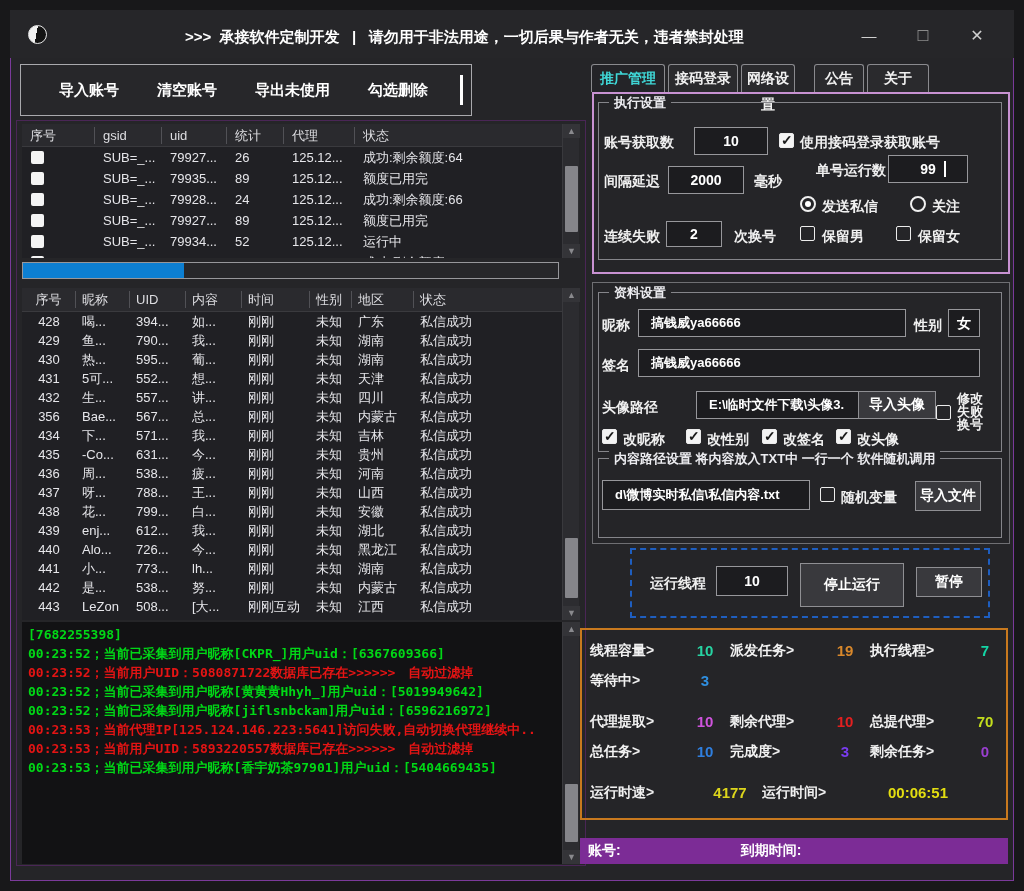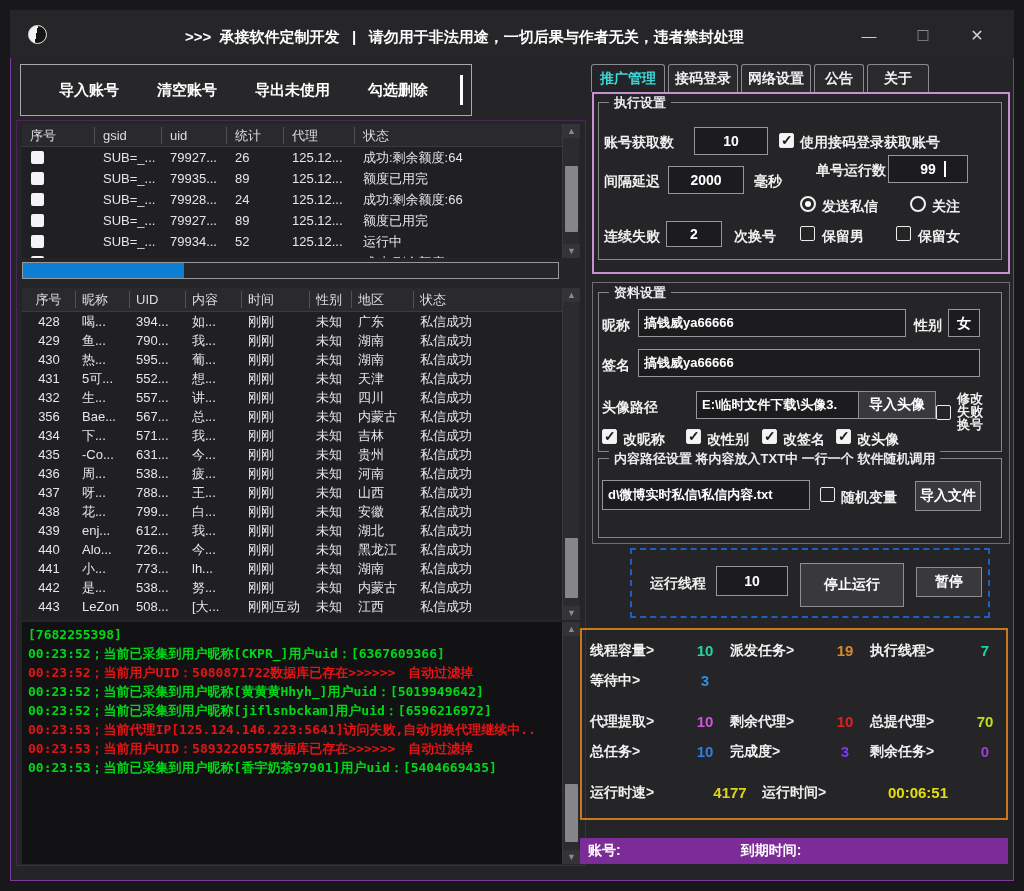--- a/index.html
+++ b/index.html
@@ -67,37 +67,37 @@
   #log-sb { left:562px; top:622px; height:242px; }
   .log-line { font-size:13px; font-weight:bold; line-height:19px; word-break:break-all; }
   .log-green { color:#00d816; }
   .log-red { color:#e41414; }
 
   
   .tab { position:absolute; top:64px; height:28px; border:1px solid #8a8a8e;
     border-bottom:none; border-radius:3px 3px 0 0; color:#f0f0f0; font-size:14px; font-weight:bold;
     text-align:center; line-height:26px; background:#2a2a2d; }
   .tab.active { color:#3fd6d6; background:#242428; }
-  #tab-0{left:591px;width:74px}#tab-1{left:668px;width:70px}#tab-2{left:741px;width:70px}
+  #tab-0{left:591px;width:74px}#tab-1{left:668px;width:70px}#tab-2{left:741px;width:54px}
   #tab-3{left:814px;width:50px}#tab-4{left:867px;width:62px}
 
   #tabpage { left:592px; top:92px; width:418px; height:182px; border:2px solid #c892d2; }
 
   .groupbox { position:absolute; border:1px solid #85858a; }
   .legend { position:absolute; top:-9px; left:10px; background:#252528; padding:0 5px;
     color:#ececf0; font-size:13px; font-weight:bold; white-space:nowrap; }
   #gb-exec { left:598px; top:102px; width:404px; height:158px; }
   #panel-profile-outer { left:592px; top:282px; width:418px; height:262px; border:1px solid #6f6f73; }
   #gb-profile { left:598px; top:292px; width:404px; height:160px; }
   #gb-content { left:598px; top:458px; width:404px; height:80px; }
 
   .lbl { position:absolute; color:#f0f0f0; font-size:14px; font-weight:bold; white-space:nowrap; }
   .ipt { position:absolute; background:#1c1c1f; border:1px solid #97979b; color:#fff;
     font-size:14px; font-weight:bold; text-align:center; font-family:"Liberation Sans",sans-serif; }
-  .ipt-left { text-align:left; padding-left:5px; font-size:13px; }
+  .ipt-left { text-align:left; padding-left:12px; font-size:13px; }
   .caret { position:absolute; width:2px; height:16px; background:#fff; }
 
   .cb { position:absolute; width:15px; height:15px; border:1px solid #ececec; border-radius:2px;
     background:transparent; }
   .cb.checked { background:#f4f4f4; }
   .cb.checked::after { content:"✓"; position:absolute; left:1px; top:-2px; color:#1a1a1a;
     font-size:14px; font-weight:bold; }
   .radio { position:absolute; width:16px; height:16px; border:2px solid #f0f0f0; border-radius:50%; }
   .radio.selected::after { content:""; position:absolute; left:3px; top:3px; width:6px; height:6px;
     border-radius:50%; background:#fff; }

